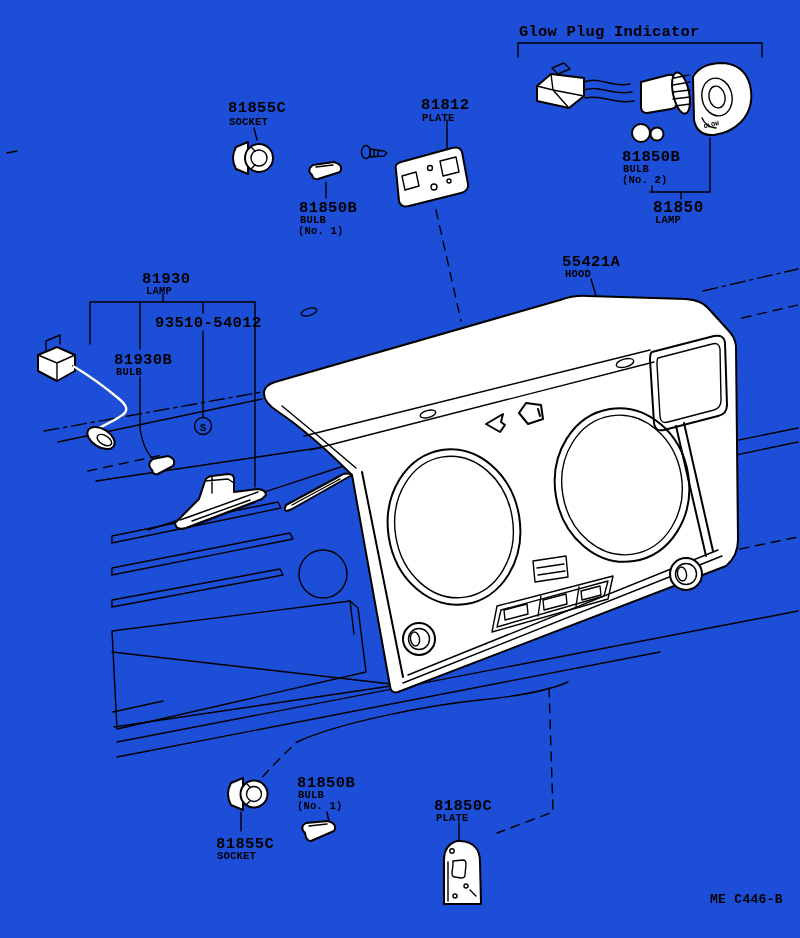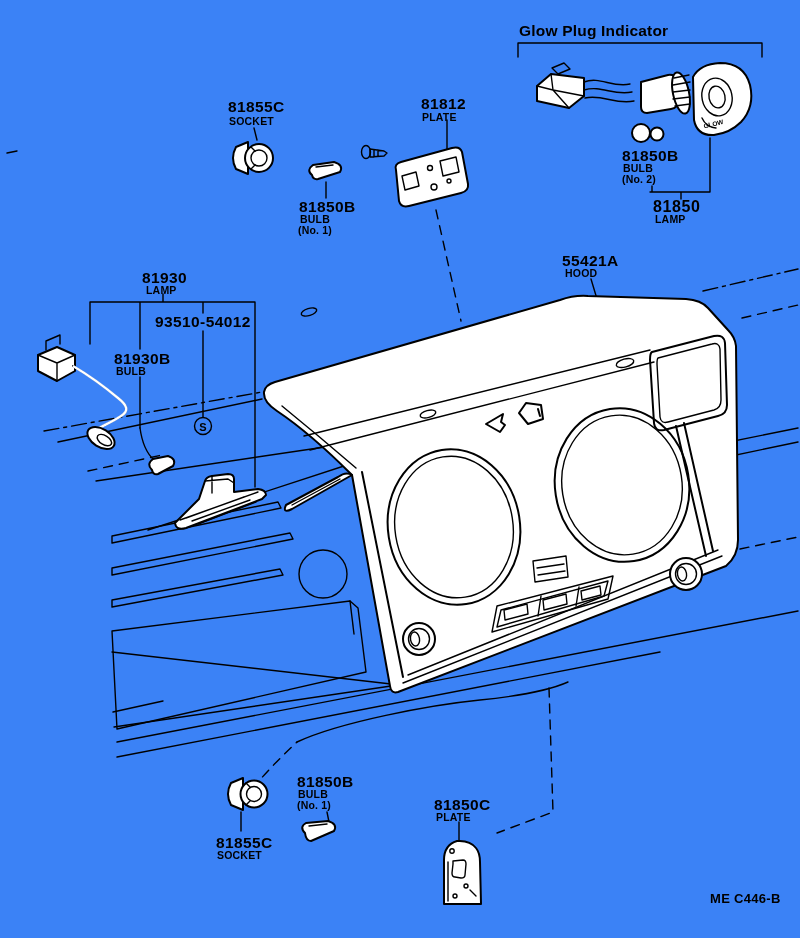--- a/index.html
+++ b/index.html
@@ -1,17 +1,17 @@
 <!DOCTYPE html>
 <html><head>
 <meta charset="utf-8">
 <style>
   html,body{margin:0;padding:0;background:#ffffff;}
-  #stage{position:relative;width:800px;height:938px;background:#3b82f6;overflow:hidden;
-         font-family:Liberation Sans, sans-serif;text-align:right;}
+  #stage{position:relative;width:800px;height:938px;background:#1d4ed8;overflow:hidden;
+         font-family:Liberation Mono, monospace;text-align:right;}
   svg{position:absolute;left:0;top:0;}
   svg path,svg line,svg circle,svg ellipse,svg polyline{vector-effect:none;}
   .ln{stroke:#000;stroke-width:2;fill:none;stroke-linecap:round;stroke-linejoin:round;}
   .ln-thin{stroke:#000;stroke-width:1.4;fill:none;stroke-linecap:round;stroke-linejoin:round;}
   .wfill{fill:#ffffff;stroke:#000;stroke-width:2;stroke-linejoin:round;}
   .dash{stroke-dasharray:9 7;}
   .dashdot{stroke-dasharray:15 5 3 5;}
   .pn{font-weight:bold;font-size:15.5px;fill:#000;letter-spacing:.4px;}
   .pn-lg{font-weight:bold;font-size:16px;fill:#000;letter-spacing:.6px;}
   .sub{font-weight:bold;font-size:10.5px;fill:#000;letter-spacing:.2px;}

